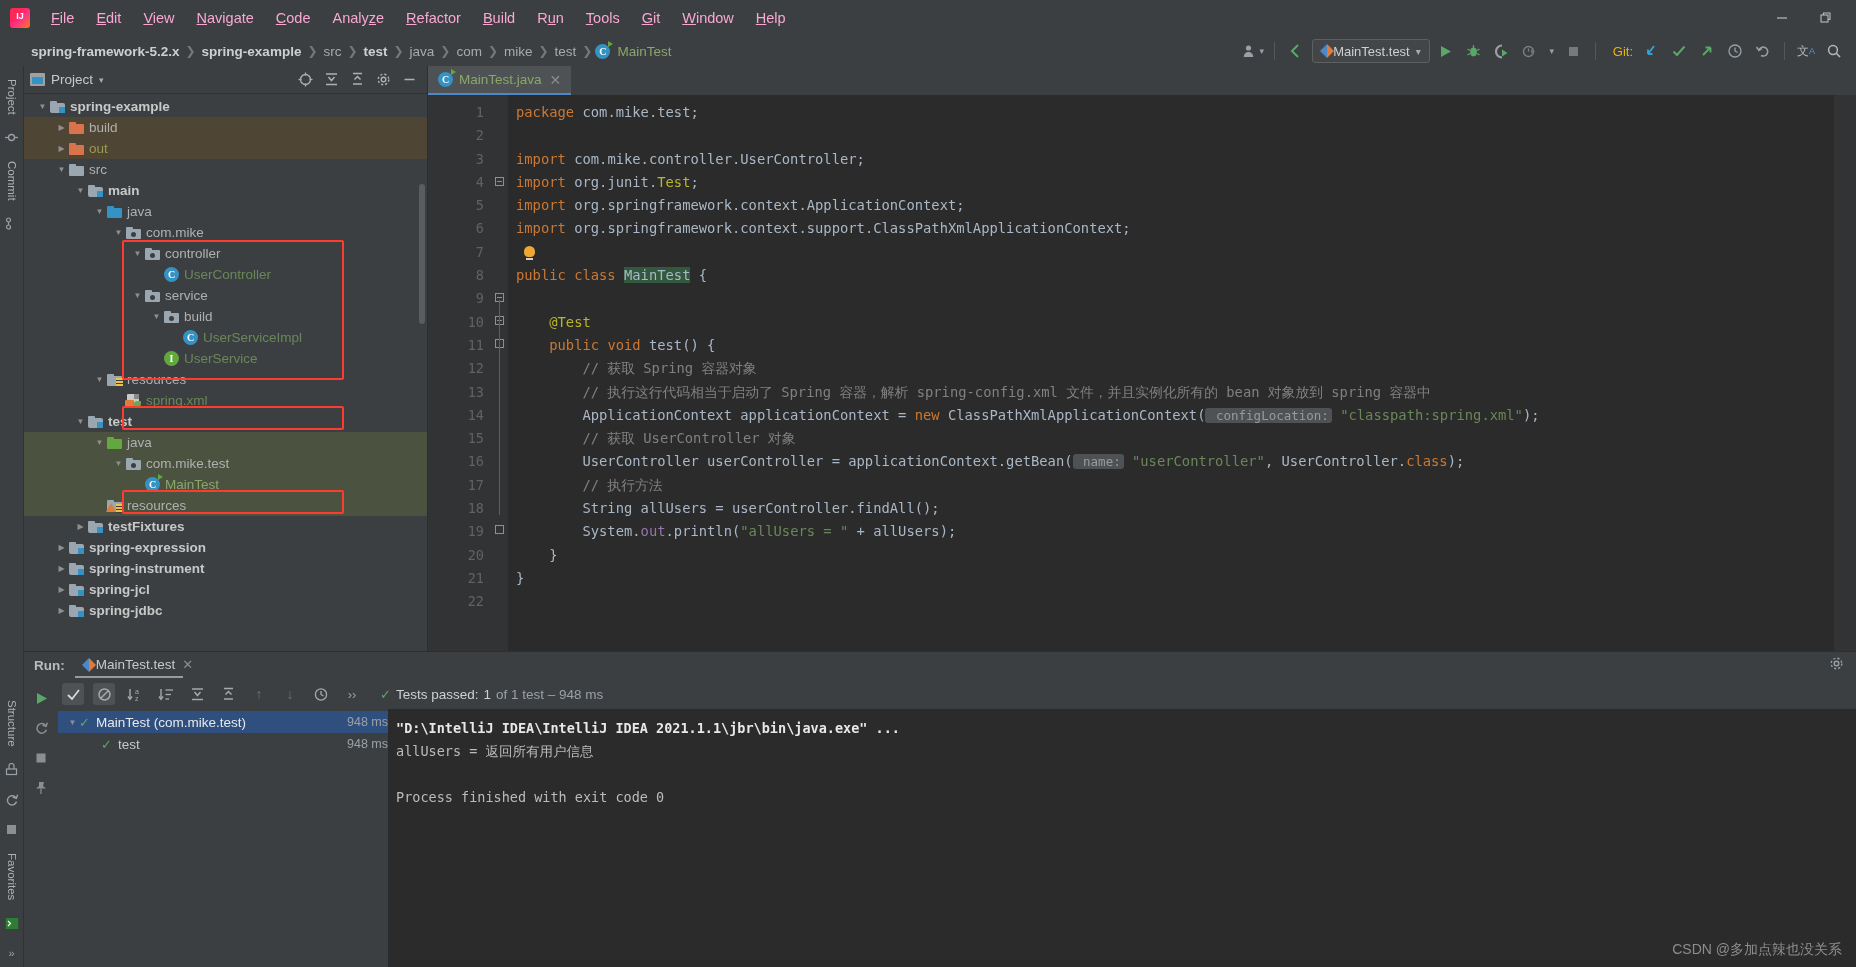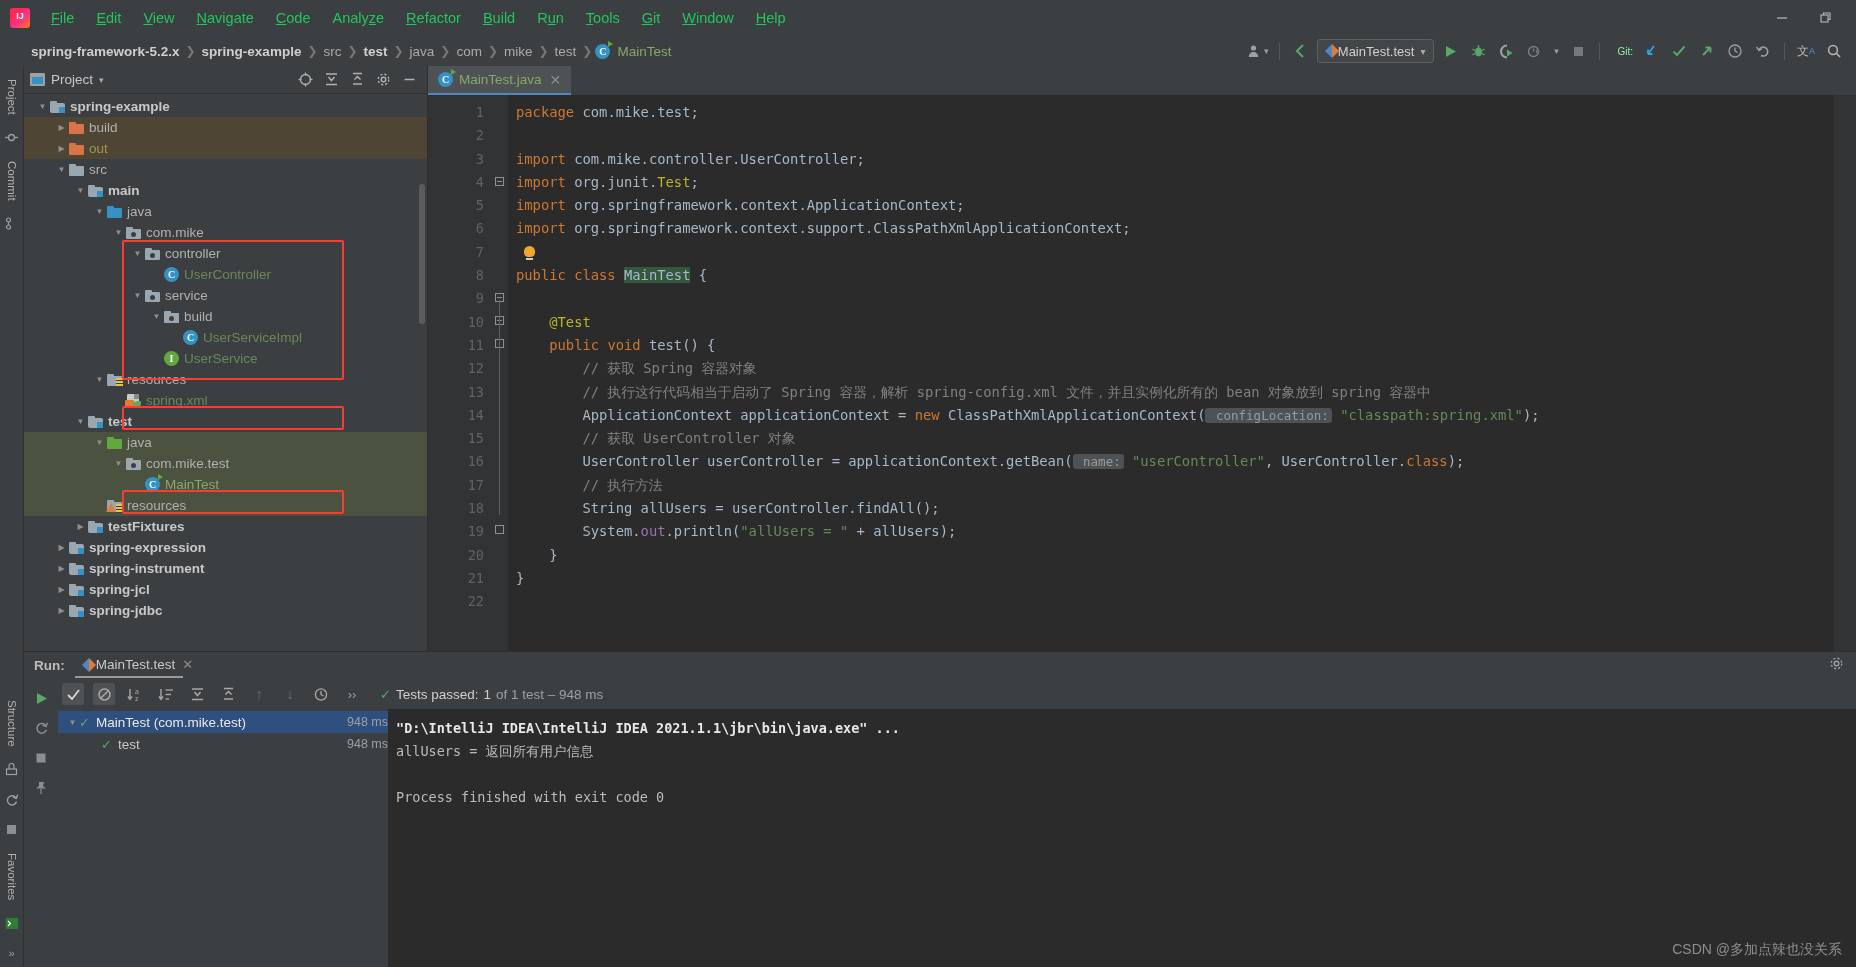--- a/index.html
+++ b/index.html
@@ -22,21 +22,21 @@
     background: linear-gradient(135deg,#fe2857 0%, #fe2857 35%, #ff318c 55%, #f97a12 100%);
     border-radius: 3px; position: relative;
   }
   .ij-logo::after {
     content: "IJ"; position: absolute; left: 0; right: 0; top: 3px;
     font-size: 9px; font-weight: bold; color: #fff; text-align: center;
     font-family: "Liberation Sans", sans-serif;
   }
   .menubar { display: flex; align-items: center; gap: 0px; }
   .menu-item {
-    padding: 4px 11px; font-size: 14.5px; color: #22c55e; cursor: default;
+    padding: 4px 11px; font-size: 14.5px; color: #f9a8d4; cursor: default;
     white-space: nowrap;
   }
   .menu-item .mn { text-decoration: underline; }
   .win-title {
     position: absolute; left: 0; right: 0; text-align: center;
     font-size: 14px; color: #9b9b9b; pointer-events: none; white-space: nowrap;
   }
   .win-btns { margin-left: auto; display: flex; align-items: center; padding-right: 8px; gap: 0; z-index: 2; }
   .win-btn { width: 44px; height: 34px; display: flex; align-items: center; justify-content: center; color: #bbb; }
 
@@ -53,21 +53,21 @@
   .nav-right { margin-left: auto; display: flex; align-items: center; gap: 4px; padding-right: 10px; }
   .tb-btn {
     width: 24px; height: 24px; display: flex; align-items: center; justify-content: center;
     border-radius: 3px; color: #b0b0b0;
   }
   .runcfg {
     display: flex; align-items: center; gap: 6px; height: 24px; padding: 0 8px;
     border: 1px solid #5e6060; border-radius: 3px; background: #434648;
     font-size: 13px; color: #cfcfcf; white-space: nowrap;
   }
-  .git-label { font-size: 10px; color: #86efac; margin-left: 8px; margin-right: 2px; }
+  .git-label { font-size: 13px; color: #eab308; margin-left: 8px; margin-right: 2px; }
   .vsep { width: 1px; height: 18px; background: #555759; margin: 0 5px; }
 
   
   .body { flex: 1 1 auto; display: flex; min-height: 0; }
 
   
   .leftstrip {
     width: 24px; flex: 0 0 24px; background: #3c3f41; border-right: 1px solid #323232;
     display: flex; flex-direction: column; align-items: center; padding-top: 6px; gap: 2px;
   }

